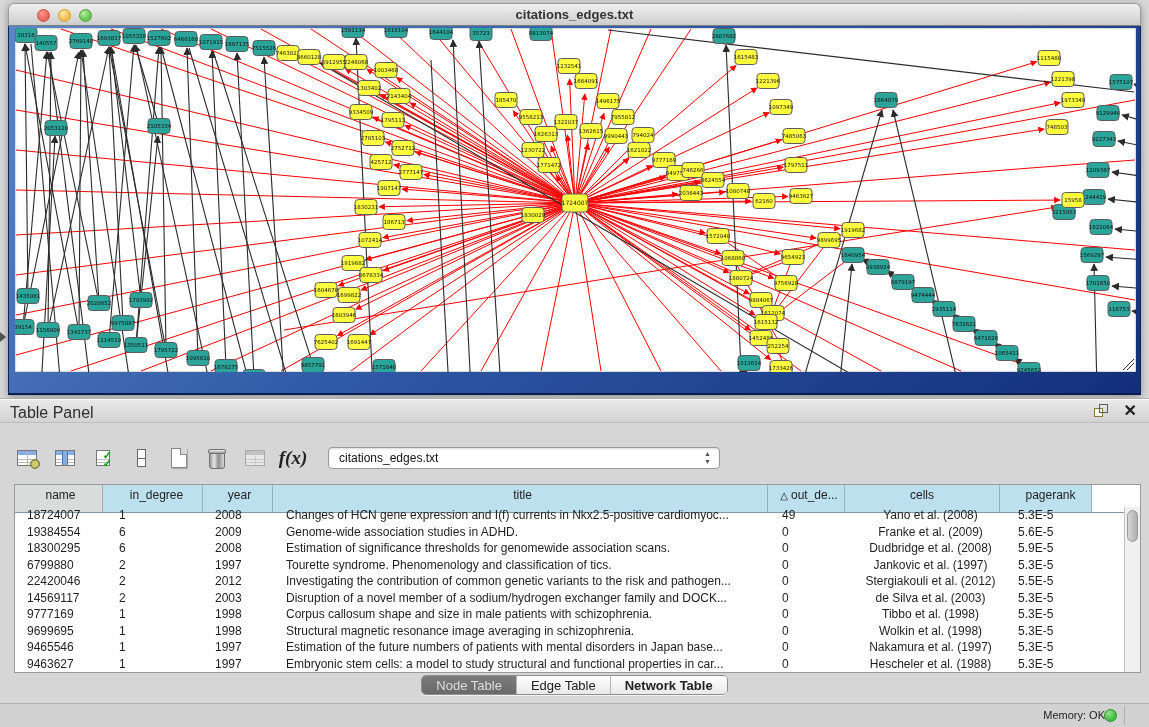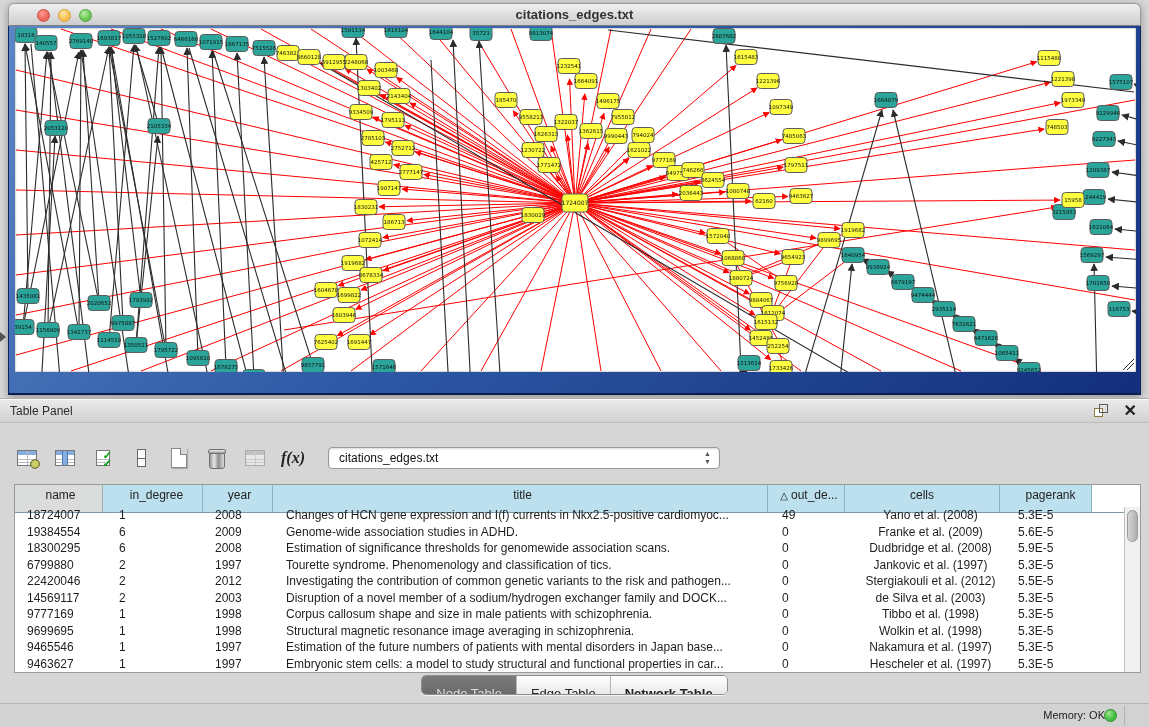--- a/index.html
+++ b/index.html
@@ -27,30 +27,30 @@
   .edge-label { font-family:"DejaVu Sans", sans-serif; }
 
   
   #margin-arrow { position:absolute; left:0; top:332px; width:0; height:0;
     border-top:5px solid transparent; border-bottom:5px solid transparent; border-left:6px solid #555; }
 
   
   #table-panel { position:absolute; left:0; top:398px; width:1149px; height:329px; background:#d6d6d6; border-top:1px solid #aeaeae; }
   .panel-titlebar { position:absolute; left:0; top:0; right:0; height:24px;
     background:linear-gradient(#e9e9e9,#d2d2d2); border-top:1px solid #fbfbfb; border-bottom:1px solid #bdbdbd; }
-  .panel-titlebar .ptitle { position:absolute; left:10px; top:4px; font-size:12px; color:#2e2e2e; }
+  .panel-titlebar .ptitle { position:absolute; left:10px; top:4px; font-size:16px; color:#2e2e2e; }
   .float-btn { position:absolute; right:40px; top:4px; width:15px; height:15px; cursor:default; }
   .float-btn .sq-back { position:absolute; left:0; top:4px; width:9px; height:9px; border:1.5px solid #8b7b3c; background:#fff; }
   .float-btn .sq-front{ position:absolute; left:5px; top:0; width:9px; height:9px; border:1.5px solid #5a5a5a; background:transparent; }
   .close-btn { position:absolute; right:12px; top:1px; font-size:16px; font-weight:bold; color:#222; }
 
   .toolbar { position:absolute; left:14px; top:42px; height:34px; display:flex; align-items:center; gap:12px; }
   .tool { width:26px; height:26px; display:flex; align-items:center; justify-content:center; }
   .tool.disabled { opacity:.45; }
-  .fx { font-family:"Liberation Serif", serif; font-style:italic; font-weight:bold; font-size:16px; color:#222; }
+  .fx { font-family:"Liberation Serif", serif; font-style:italic; font-weight:bold; font-size:19px; color:#222; }
   .combo { position:relative; margin-left:10px; width:392px; height:22px; background:#fff;
     border:1px solid #9a9a9a; border-radius:4px; box-shadow:inset 0 1px 2px rgba(0,0,0,.15);
     font-size:12px; color:#111; line-height:20px; padding-left:10px; }
   .combo .spin { position:absolute; right:8px; top:2px; font-size:7px; line-height:8px; color:#555; text-align:center; }
 
   
   .tbl { position:absolute; left:14px; top:85px; width:1127px; height:189px;
     background:#fff; border:1px solid #9a9a9a; }
   .thead { display:flex; height:28px; border-bottom:1px solid #7d98a6; background:#bde0ee; }
   .th { font-size:12px; color:#222; text-align:center; line-height:21px; border-right:1px solid #8fb2c0;
@@ -65,21 +65,21 @@
   .c3{width:495px; padding-left:5px;} .c4{width:77px; padding-left:6px;}
   .c5{width:155px; text-align:center;} .c6{width:92px; padding-left:10px;}
   .vscroll { position:absolute; right:0; top:22px; bottom:0; width:16px; background:#f0f0f0; border-left:1px solid #c2c2c2; }
   .vthumb { position:absolute; left:2px; top:3px; width:11px; height:32px; border-radius:6px;
     background:linear-gradient(90deg,#d6d6d6,#aeaeae); border:1px solid #9a9a9a; }
 
   
   .tabs { position:absolute; left:0; right:0; top:276px; display:flex; justify-content:center; }
   .seg { display:flex; border:1px solid #8f8f8f; border-radius:5px; overflow:hidden; height:20px;
     box-shadow:0 1px 0 rgba(255,255,255,.7); }
-  .seg .tab { padding:8px 14px; font-size:13px; line-height:19px; color:#222;
+  .seg .tab { padding:0 14px; font-size:13px; line-height:19px; color:#222;
     background:linear-gradient(#ffffff,#e9e9e9); border-right:1px solid #b5b5b5; }
   .seg .tab:last-child { border-right:none;font-weight:bold; }
   .seg .tab.sel { background:linear-gradient(#7b7b7b,#6a6a6a); color:#dedede; }
 
   
   .statusbar { position:absolute; left:0; right:0; bottom:0; height:24px; background:#d2d2d2; border-top:1px solid #b4b4b4; }
   .mem-label { position:absolute; right:44px; top:5px; font-size:11px; color:#222; }
   .mem-dot { position:absolute; right:32px; top:5px; width:13px; height:13px; border-radius:50%;
     background:radial-gradient(circle at 35% 30%, #9ae08a, #3fbf3f 65%); border:1px solid #2c8c2c; }
   .status-sep { position:absolute; right:24px; top:2px; bottom:2px; width:1px; background:#b0b0b0; }
@@ -987,21 +987,21 @@
           <div class="td c4">0</div>
           <div class="td c5">Nakamura et al. (1997)</div>
           <div class="td c6">5.3E-5</div>
         </div>
         <div class="tr">
           <div class="td c0">9463627</div>
           <div class="td c1">1</div>
           <div class="td c2">1997</div>
           <div class="td c3">Embryonic stem cells: a model to study structural and functional properties in car...</div>
           <div class="td c4">0</div>
-          <div class="td c5">Hescheler et al. (1997)</div>
+          <div class="td c5">Hescheler et al. (1988)</div>
           <div class="td c6">5.3E-5</div>
         </div>
       </div>
     <div class="vscroll">
       <div class="vthumb"></div>
     </div>
   </div>
 
   <div class="tabs">
     <div class="seg">

